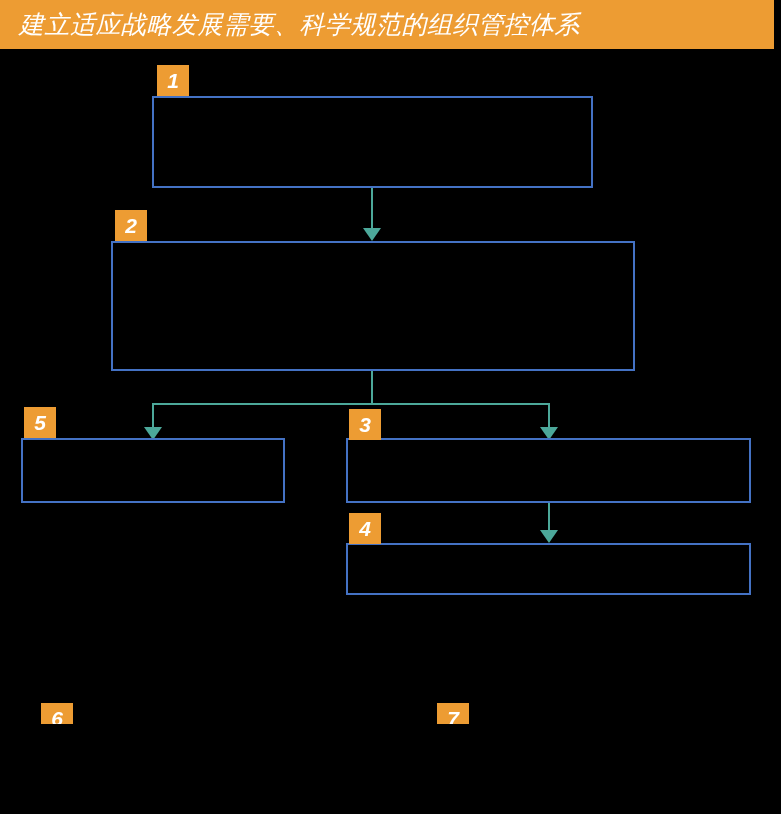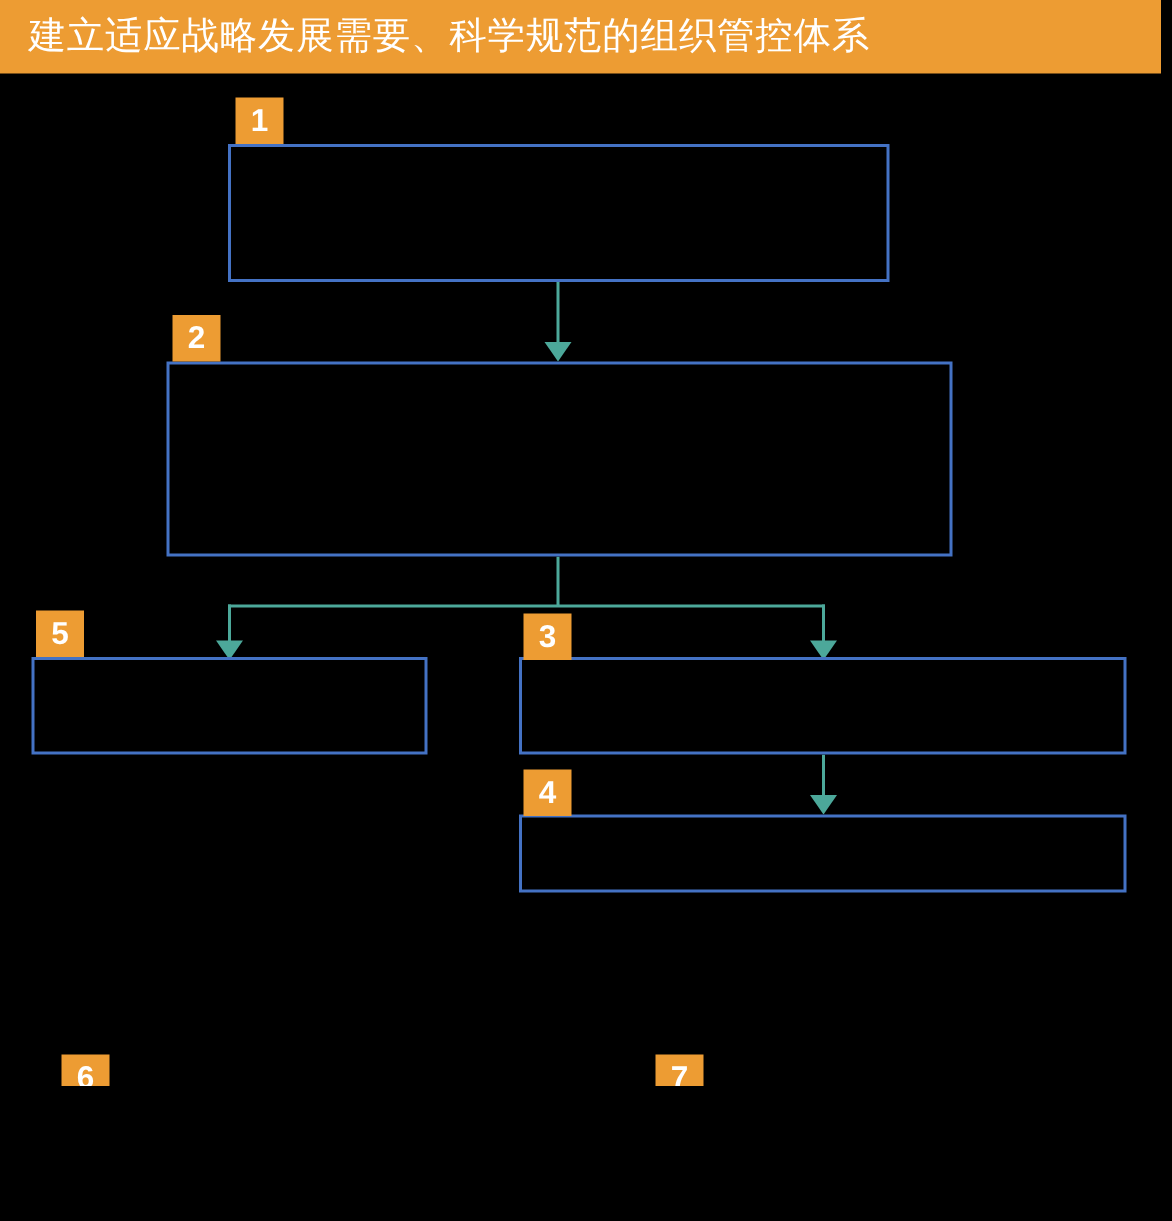--- a/index.html
+++ b/index.html
@@ -9,20 +9,21 @@
   }
   body {
     font-family: "Liberation Sans", sans-serif;
   }
   #canvas {
     position: relative;
     width: 781px;
     height: 724px;
     background: #000000;
     overflow: hidden;
+    font-style: italic;
   }
 
   
   .banner {
     position: absolute;
     left: 0;
     top: 0;
     width: 774px;
     height: 49px;
     background: #ed9c33;

